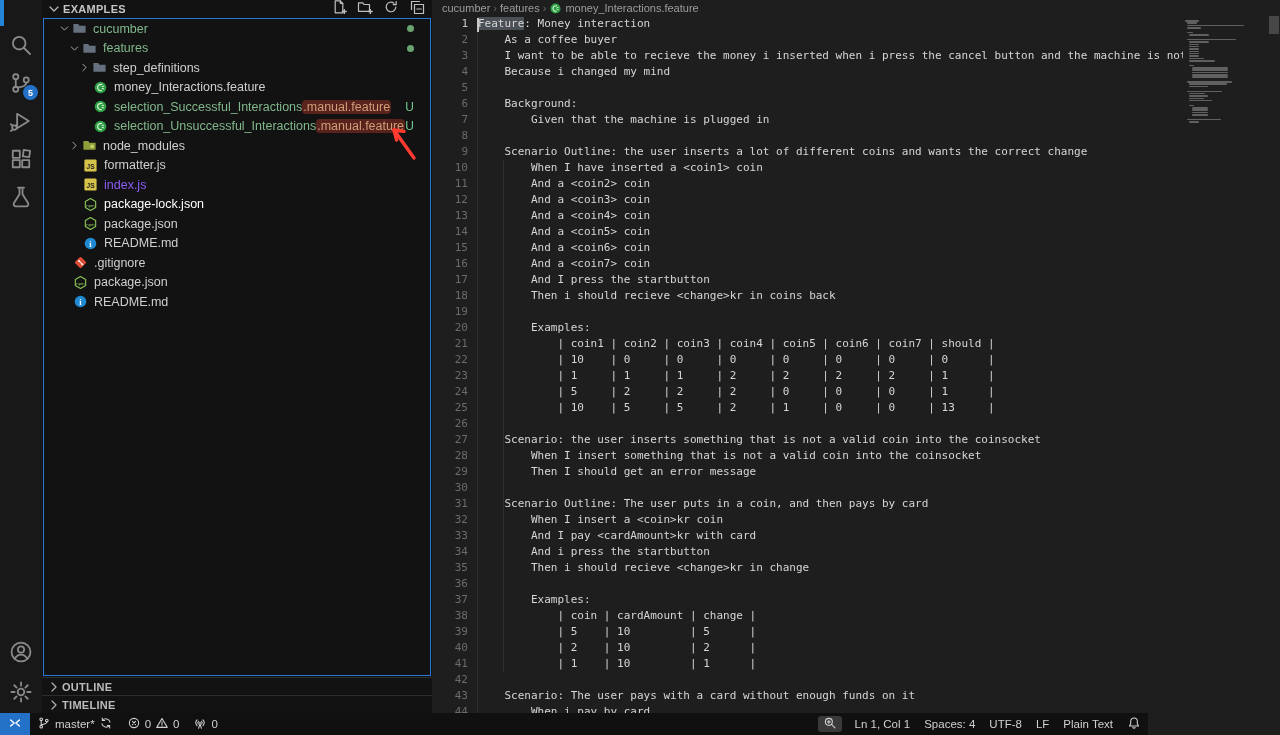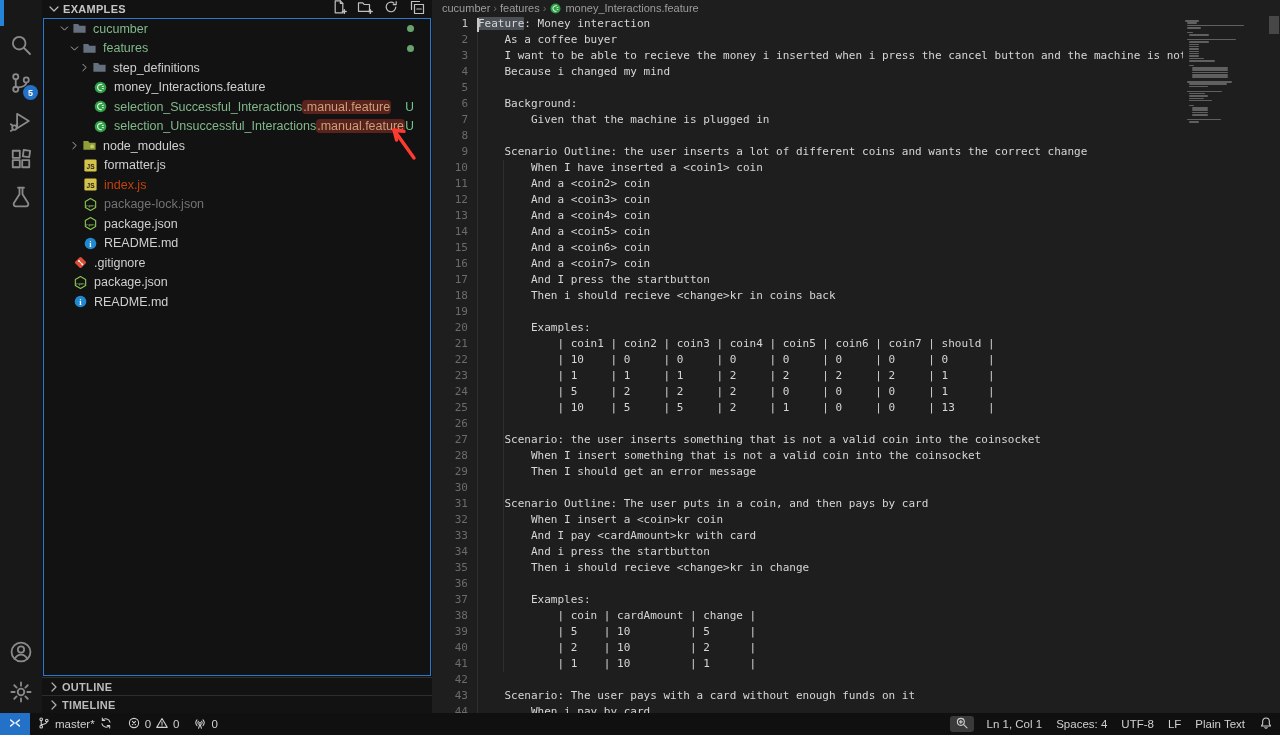--- a/index.html
+++ b/index.html
@@ -51,21 +51,21 @@
   .cline { height:16px; line-height:16px; font-family:"DejaVu Sans Mono", monospace; font-size:11px; color:#d6d6d6; white-space:pre; }
   .wordhl { background:#4b5056; border-radius:1px; position:relative; }
   .cursor { position:absolute; left:-1px; top:1px; width:1.5px; height:14px; background:#c8c8c8; }
   .guide { position:absolute; width:1px; background:#2e2e2e; }
   .minimap { position:absolute; top:16px; right:12px; width:85px; bottom:0; background:#1e1e1e; }
   .mbar { position:absolute; height:1.6px; background:#bdbdbd; opacity:.42; border-radius:1px; }
   .scrollbar { position:absolute; top:16px; right:0; width:12px; bottom:0; }
   .slider { position:absolute; top:0; left:1px; width:10px; height:18px; background:rgba(121,121,121,.45); }
 
   
-  .statusbar { position:absolute; left:0; bottom:0; width:1280px; height:22px; background:#101010;
+  .statusbar { position:absolute; left:0; bottom:0; width:1148px; height:22px; background:#101010;
     display:flex; align-items:center; color:#d0d0d0; font-size:11.5px; z-index:6; }
   .sb-left, .sb-right { display:flex; align-items:center; height:100%; }
   .sb-right { margin-left:auto; }
   .sb-item { display:flex; align-items:center; gap:4px; padding:0 7px; height:100%; }
   .sb-item svg { width:14px; height:14px; }
   .sb-remote { width:30px; justify-content:center; background:#2472c8; color:#fff; padding:0; }
   .sb-zoom { background:#3a3a3a; border-radius:3px; height:16px; padding:0 5px; margin-right:6px; }
   svg.oicon { fill:none; stroke:currentColor; stroke-width:1.2; stroke-linecap:round; stroke-linejoin:round; }
 </style>
 </head>
@@ -265,30 +265,30 @@
             </span>
             <span class="lbl" style="color:#cfcfcf">formatter.js</span>
           </div>
           <div class="row" style="padding-left: 38px;">
             <span class="fico">
               <svg class="oicon" viewBox="0 0 16 16">
                 <rect x="1.5" y="1.5" width="13" height="13" rx="1.5" fill="#d6c349" stroke="none"></rect>
                 <text x="8" y="11.3" font-size="7" font-weight="bold" text-anchor="middle" fill="#222" stroke="none" font-family="Liberation Sans, sans-serif">JS</text>
               </svg>
             </span>
-            <span class="lbl" style="color:#c2410c">index.js</span>
+            <span class="lbl" style="color:#8b5cf6">index.js</span>
           </div>
           <div class="row" style="padding-left: 38px;">
             <span class="fico">
               <svg class="oicon" viewBox="0 0 16 16">
                 <path d="M8 1.6l5.5 3.2v6.4L8 14.4l-5.5-3.2V4.8z" stroke="#8bc455"></path>
                 <text x="8" y="10.2" font-size="4.6" text-anchor="middle" fill="#8bc455" stroke="none" font-family="Liberation Sans, sans-serif">npm</text>
               </svg>
             </span>
-            <span class="lbl" style="color:#737373">package-lock.json</span>
+            <span class="lbl" style="color:#ffffff">package-lock.json</span>
           </div>
           <div class="row" style="padding-left: 38px;">
             <span class="fico">
               <svg class="oicon" viewBox="0 0 16 16">
                 <path d="M8 1.6l5.5 3.2v6.4L8 14.4l-5.5-3.2V4.8z" stroke="#8bc455"></path>
                 <text x="8" y="10.2" font-size="4.6" text-anchor="middle" fill="#8bc455" stroke="none" font-family="Liberation Sans, sans-serif">npm</text>
               </svg>
             </span>
             <span class="lbl" style="color:#cfcfcf">package.json</span>
           </div>

